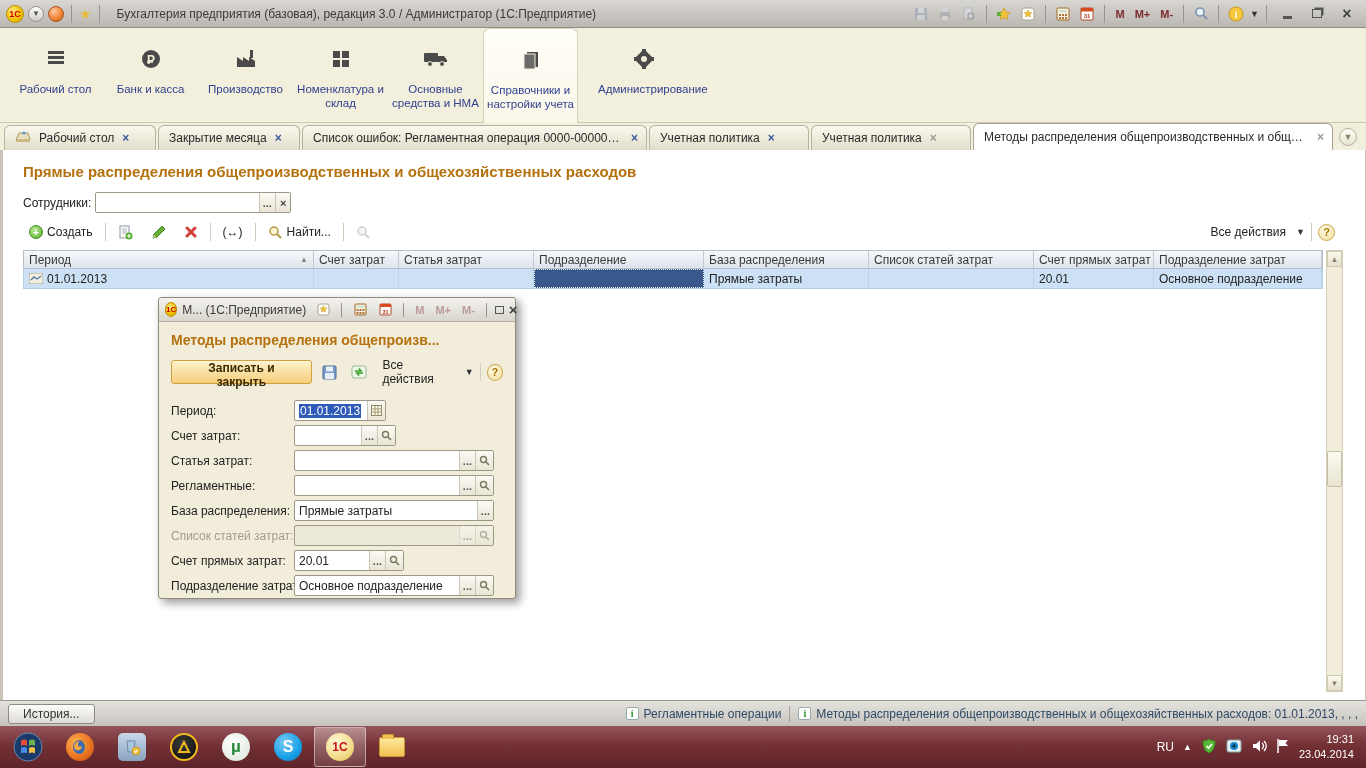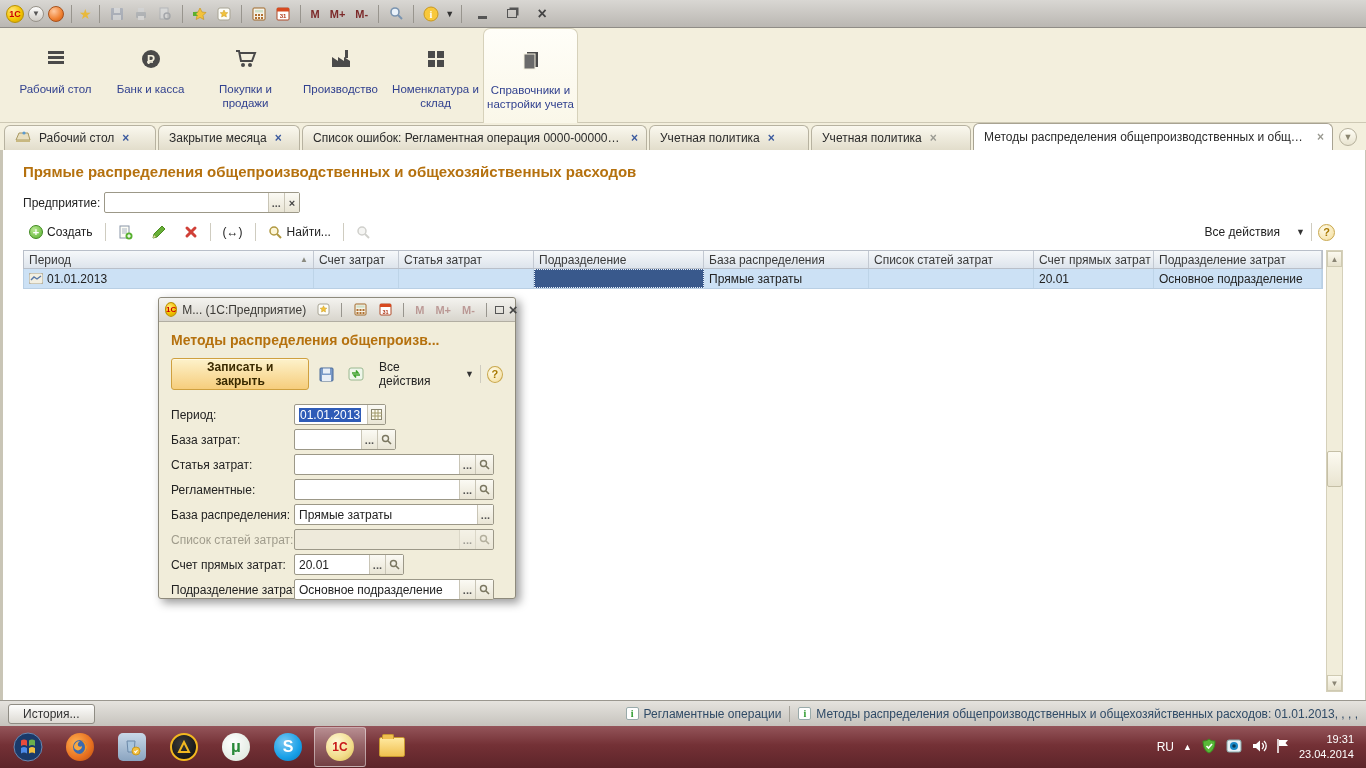--- a/index.html
+++ b/index.html
@@ -68,21 +68,21 @@
     display:flex; align-items:flex-end; justify-content:center; padding:0 3px 3px; color:#555; font-weight:bold; cursor:pointer; font-size:11px; }
   .fld-btn.x { align-items:center; padding:0 4px; color:#444; }
   .fld-btn.mag { align-items:center; padding:0 3px; }
 
   .toolbar { position:absolute; top:70px; left:20px; right:30px; height:24px; display:flex; align-items:center; gap:6px; }
   .tbtn { display:flex; align-items:center; gap:4px; padding:2px 5px; border:1px solid transparent; border-radius:3px; cursor:pointer; }
   .tsep { width:1px; height:18px; background:#cfccc0; }
   .spacer { flex:1; }
   .plus-circ { width:14px; height:14px; border-radius:50%; background:radial-gradient(circle at 35% 30%, #b8e890, #58b030); 
     border:1px solid #3f8a1e; color:#fff; font-weight:bold; font-size:11px; line-height:12px; text-align:center; }
-  .all-actions { display:flex; align-items:center; gap:16px; cursor:pointer; }
+  .all-actions { display:flex; align-items:center; gap:10px; cursor:pointer; }
   .help-btn { width:17px; height:17px; border-radius:50%; background:radial-gradient(circle at 35% 30%, #fffbe8, #f3dc9a);
     border:1px solid #c9a84e; color:#a87800; font-weight:bold; font-size:11px;
     display:flex; align-items:center; justify-content:center; cursor:pointer; }
   .arrow-down { font-size:9px; color:#333; }
 
   
   .grid { position:absolute; top:100px; left:20px; right:42px; }
   .grid-head { display:flex; height:19px; background:linear-gradient(#f6f8fa,#dde4ec); border:1px solid #b9bfc9; }
   .gh { border-right:1px solid #c3c9d2; padding:1px 5px; color:#3a3a3a; display:flex; align-items:center; overflow:hidden; white-space:nowrap; }
   .grid-row { display:flex; height:20px; background:#cce1f5; border:1px solid #b9cfe4; border-top:none; }
@@ -101,21 +101,21 @@
 
   
   .dialog { position:absolute; left:155px; top:147px; width:358px; height:302px;
     background:#f1edda; border:1px solid #8e8a7c; border-radius:3px;
     box-shadow:4px 4px 10px rgba(0,0,0,.4); z-index:5; }
   .dlg-titlebar { height:24px; background:linear-gradient(#f4f3ef,#d8d5cd); border-bottom:1px solid #b2aea2;
     border-radius:3px 3px 0 0; display:flex; align-items:center; gap:5px; padding:0 6px; }
   .dlg-title { color:#3c3a36; margin-right:2px; white-space:nowrap; }
   .dlg-head { font-size:14px; font-weight:bold; color:#b5710e; padding:10px 12px 8px; white-space:nowrap; overflow:hidden; }
   .dlg-btnrow { display:flex; align-items:center; gap:6px; padding:2px 12px 8px; }
-  .save-close { height:32px; padding:0 12px; border:1px solid #cfa03f; border-radius:3px;
+  .save-close { height:24px; padding:0 12px; border:1px solid #cfa03f; border-radius:3px;
     background:linear-gradient(#fdf2cb,#f6cd7c); font-weight:bold; color:#3a2a00; font-size:12px; cursor:pointer;
     box-shadow:inset 0 1px 0 #fff8e0; font-family:inherit; }
   .ico-btn { width:24px; height:22px; border:1px solid transparent; border-radius:3px;
     display:flex; align-items:center; justify-content:center; cursor:pointer; }
   .dlg-fields { padding:4px 12px; }
   .frow { display:flex; align-items:center; height:25px; }
   .frow .flabel { width:123px; flex:0 0 auto; color:#222; white-space:nowrap; overflow:hidden; }
   .frow.disabled .flabel { color:#a09c8c; }
   .frow.disabled .fld-group { background:#eeeadb; }
   .frow.disabled .fld-input { color:#a09c8c; }
@@ -157,20 +157,21 @@
 
   <div class="titlebar">
     <div class="tb-logo">1С</div>
     <div class="tb-roundbtn">
         <span>▼</span>
       </div>
     <div class="tb-rec"></div>
     <div class="tb-sep"></div>
     <div class="tb-star">★</div>
     <div class="tb-sep"></div>
+    <div class="tb-title">Бухгалтерия предприятия (базовая), редакция 3.0 / Администратор  (1С:Предприятие)</div>
 
     <div class="tb-ico disabled">
       <svg width="14" height="14">
           <rect x="1" y="1" width="12" height="12" rx="1" fill="#7a8aa8"></rect>
           <rect x="4" y="1" width="6" height="5" fill="#dfe6f0"></rect>
           <rect x="3" y="8" width="8" height="5" fill="#dfe6f0"></rect>
         </svg>
     </div>
     <div class="tb-ico disabled">
       <svg width="14" height="14">
@@ -269,57 +270,72 @@
             <circle cx="11" cy="11" r="9" fill="#4a4a4a"></circle>
             <text x="11" y="15.5" font-size="12" text-anchor="middle" fill="#f3efdd" font-weight="bold">P</text>
             <line x1="7" y1="14" x2="13" y2="14" stroke="#f3efdd" stroke-width="1.6"></line>
           </svg>
         </div>
       <div class="rlabel">Банк и касса</div>
     </div>
     <div class="rs">
       <div class="ric">
           <svg width="24" height="22">
-            <path d="M2 3h3l2 10h11l3-8H6" fill="none" stroke="#4a4a4a" stroke-width="2"></path>
-            <circle cx="9" cy="17" r="2" fill="#4a4a4a"></circle>
-            <circle cx="16" cy="17" r="2" fill="#4a4a4a"></circle>
-          </svg>
-        </div>
-      <div class="rlabel">Покупки и продажи</div>
-    </div>
-    <div class="rs">
-      <div class="ric">
-          <svg width="24" height="22">
             <path d="M3 19V9l6 4V9l6 4V9l6 4v6z" fill="#4a4a4a"></path>
             <rect x="16" y="2" width="3" height="8" fill="#4a4a4a"></rect>
           </svg>
         </div>
       <div class="rlabel">Производство</div>
     </div>
     <div class="rs">
       <div class="ric">
           <svg width="22" height="22">
             <g fill="#4a4a4a">
               <rect x="3" y="3" width="7" height="7"></rect>
               <rect x="12" y="3" width="7" height="7"></rect>
               <rect x="3" y="12" width="7" height="7"></rect>
               <rect x="12" y="12" width="7" height="7"></rect>
             </g>
           </svg>
         </div>
       <div class="rlabel">Номенклатура и склад</div>
     </div>
+    <div class="rs">
+      <div class="ric">
+          <svg width="26" height="20">
+            <rect x="1" y="4" width="14" height="9" rx="1" fill="#4a4a4a"></rect>
+            <path d="M15 7h6l3 4v2h-9z" fill="#4a4a4a"></path>
+            <circle cx="7" cy="15" r="2.4" fill="#4a4a4a" stroke="#f3efdd"></circle>
+            <circle cx="19" cy="15" r="2.4" fill="#4a4a4a" stroke="#f3efdd"></circle>
+          </svg>
+        </div>
+      <div class="rlabel">Основные средства и НМА</div>
+    </div>
     <div class="rs active">
       <div class="ric">
           <svg width="22" height="22">
             <rect x="7" y="3" width="11" height="15" fill="#4a4a4a"></rect>
             <rect x="4" y="5" width="11" height="15" fill="#6a6a6a" stroke="#f3efdd"></rect>
           </svg>
         </div>
       <div class="rlabel">Справочники и настройки учета</div>
+    </div>
+    <div class="rs wide">
+      <div class="ric">
+          <svg width="22" height="22">
+            <g fill="#4a4a4a">
+              <rect x="9" y="1" width="4" height="20"></rect>
+              <rect x="1" y="9" width="20" height="4"></rect>
+              <rect x="4" y="4" width="14" height="14" transform="rotate(45 11 11)"></rect>
+            </g>
+            <circle cx="11" cy="11" r="6.5" fill="#4a4a4a"></circle>
+            <circle cx="11" cy="11" r="3" fill="#f3efdd"></circle>
+          </svg>
+        </div>
+      <div class="rlabel">Администрирование</div>
     </div>
   </div>
 
   <div class="tabbar">
     <div class="tab" style="width:152px;">
       <span><svg width="16" height="13">
             <path d="M1 10l3-7h9l2 7z" fill="#e8dfc0" stroke="#a89860"></path>
             <rect x="1" y="10" width="14" height="2" fill="#c8b880"></rect>
             <circle cx="9" cy="3" r="1.6" fill="#5a9ad0"></circle>
           </svg></span>
@@ -348,21 +364,21 @@
     </div>
     <div class="tab-drop">
         <span>▼</span>
       </div>
   </div>
 
   <div class="content">
     <div class="page-title">Прямые распределения общепроизводственных и общехозяйственных расходов</div>
 
     <div class="org-row">
-      <span class="lbl">Предприятие:</span>
+      <span class="lbl">Сотрудники:</span>
       <div class="fld-group" style="width:196px;">
         <div class="fld-input" style="flex:1;"></div>
         <div class="fld-btn">...</div>
         <div class="fld-btn x">×</div>
       </div>
     </div>
 
     <div class="toolbar">
       <div class="tbtn">
         <span class="plus-circ">+</span>
@@ -543,21 +559,21 @@
                     <line x1="0" y1="4" x2="11" y2="4"></line>
                     <line x1="0" y1="7" x2="11" y2="7"></line>
                     <line x1="4" y1="1" x2="4" y2="11"></line>
                     <line x1="7" y1="1" x2="7" y2="11"></line>
                   </g>
                 </svg>
             </div>
           </div>
         </div>
         <div class="frow">
-          <span class="flabel">База затрат:</span>
+          <span class="flabel">Счет затрат:</span>
           <div class="fld-group" style="width:102px;">
             <div class="fld-input" style="flex:1;"></div>
             <div class="fld-btn">...</div>
             <div class="fld-btn mag">
                 <svg width="11" height="11">
                   <circle cx="4.5" cy="4.5" r="3" fill="none" stroke="#7a7660" stroke-width="1.4"></circle>
                   <line x1="7" y1="7" x2="10" y2="10" stroke="#7a7660" stroke-width="1.6"></line>
                 </svg>
               </div>
           </div>

